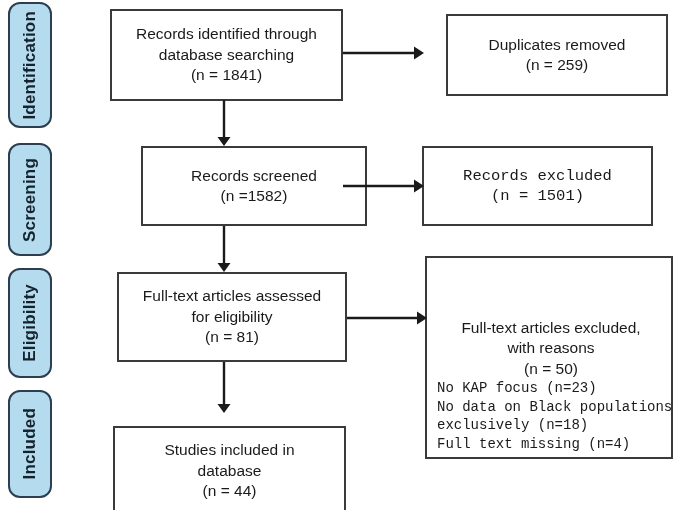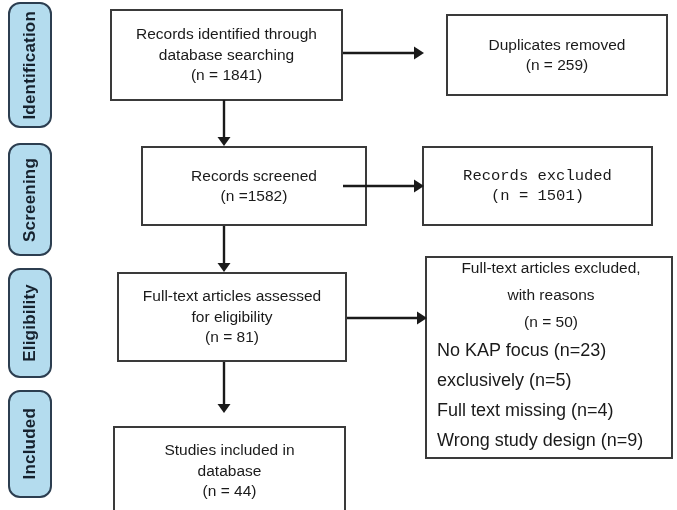--- a/index.html
+++ b/index.html
@@ -54,30 +54,31 @@
     padding: 4px 8px;
   }
   .flow-box .line {
     font-size: 15.5px;
     color: #1a1a1a;
     line-height: 1.32;
     text-align: center;
     white-space: nowrap;
   }
   .flow-box.left-align-body {
-    justify-content: space-between;
+    justify-content: flex-end;
     align-items: stretch;
     padding-top: 0;
   }
   .flow-box.left-align-body .line.centered {
     text-align: center;
   }
   .flow-box.left-align-body .line.reason {
     text-align: left;
-    font-size: 18px;
+    font-size: 14px;
+    font-family: Liberation Mono, monospace;
   }
 
   
   .conn {
     position: absolute;
   }
   .conn svg {
     display: block;
     overflow: visible;
   }
@@ -156,23 +157,23 @@
     <div class="line">Full-text articles assessed</div>
     <div class="line">for eligibility</div>
     <div class="line">(n = 81)</div>
   </div>
 
   <div class="flow-box left-align-body" style="left:425px; top:256px; width:248px; height:203px; padding-left:10px; padding-right:6px;">
     <div class="line centered">Full-text articles excluded,</div>
     <div class="line centered">with reasons</div>
     <div class="line centered">(n = 50)</div>
     <div class="line reason">No KAP focus (n=23)</div>
-    <div class="line reason">exclusively (n=5)</div>
+    <div class="line reason">No data on Black populations</div>
+    <div class="line reason">exclusively (n=18)</div>
     <div class="line reason">Full text missing (n=4)</div>
-    <div class="line reason">Wrong study design (n=9)</div>
   </div>
 
   <div class="conn" style="left:347px; top:309px; width:81px; height:18px;">
     <svg width="81" height="18" viewBox="0 0 81 18">
       <line x1="0" y1="9" x2="70" y2="9" stroke="#1a1a1a" stroke-width="2.4"></line>
       <polygon points="70,2.5 80,9 70,15.5" fill="#1a1a1a"></polygon>
     </svg>
   </div>
 
   <div class="conn" style="left:214px; top:362px; width:20px; height:52px;">

